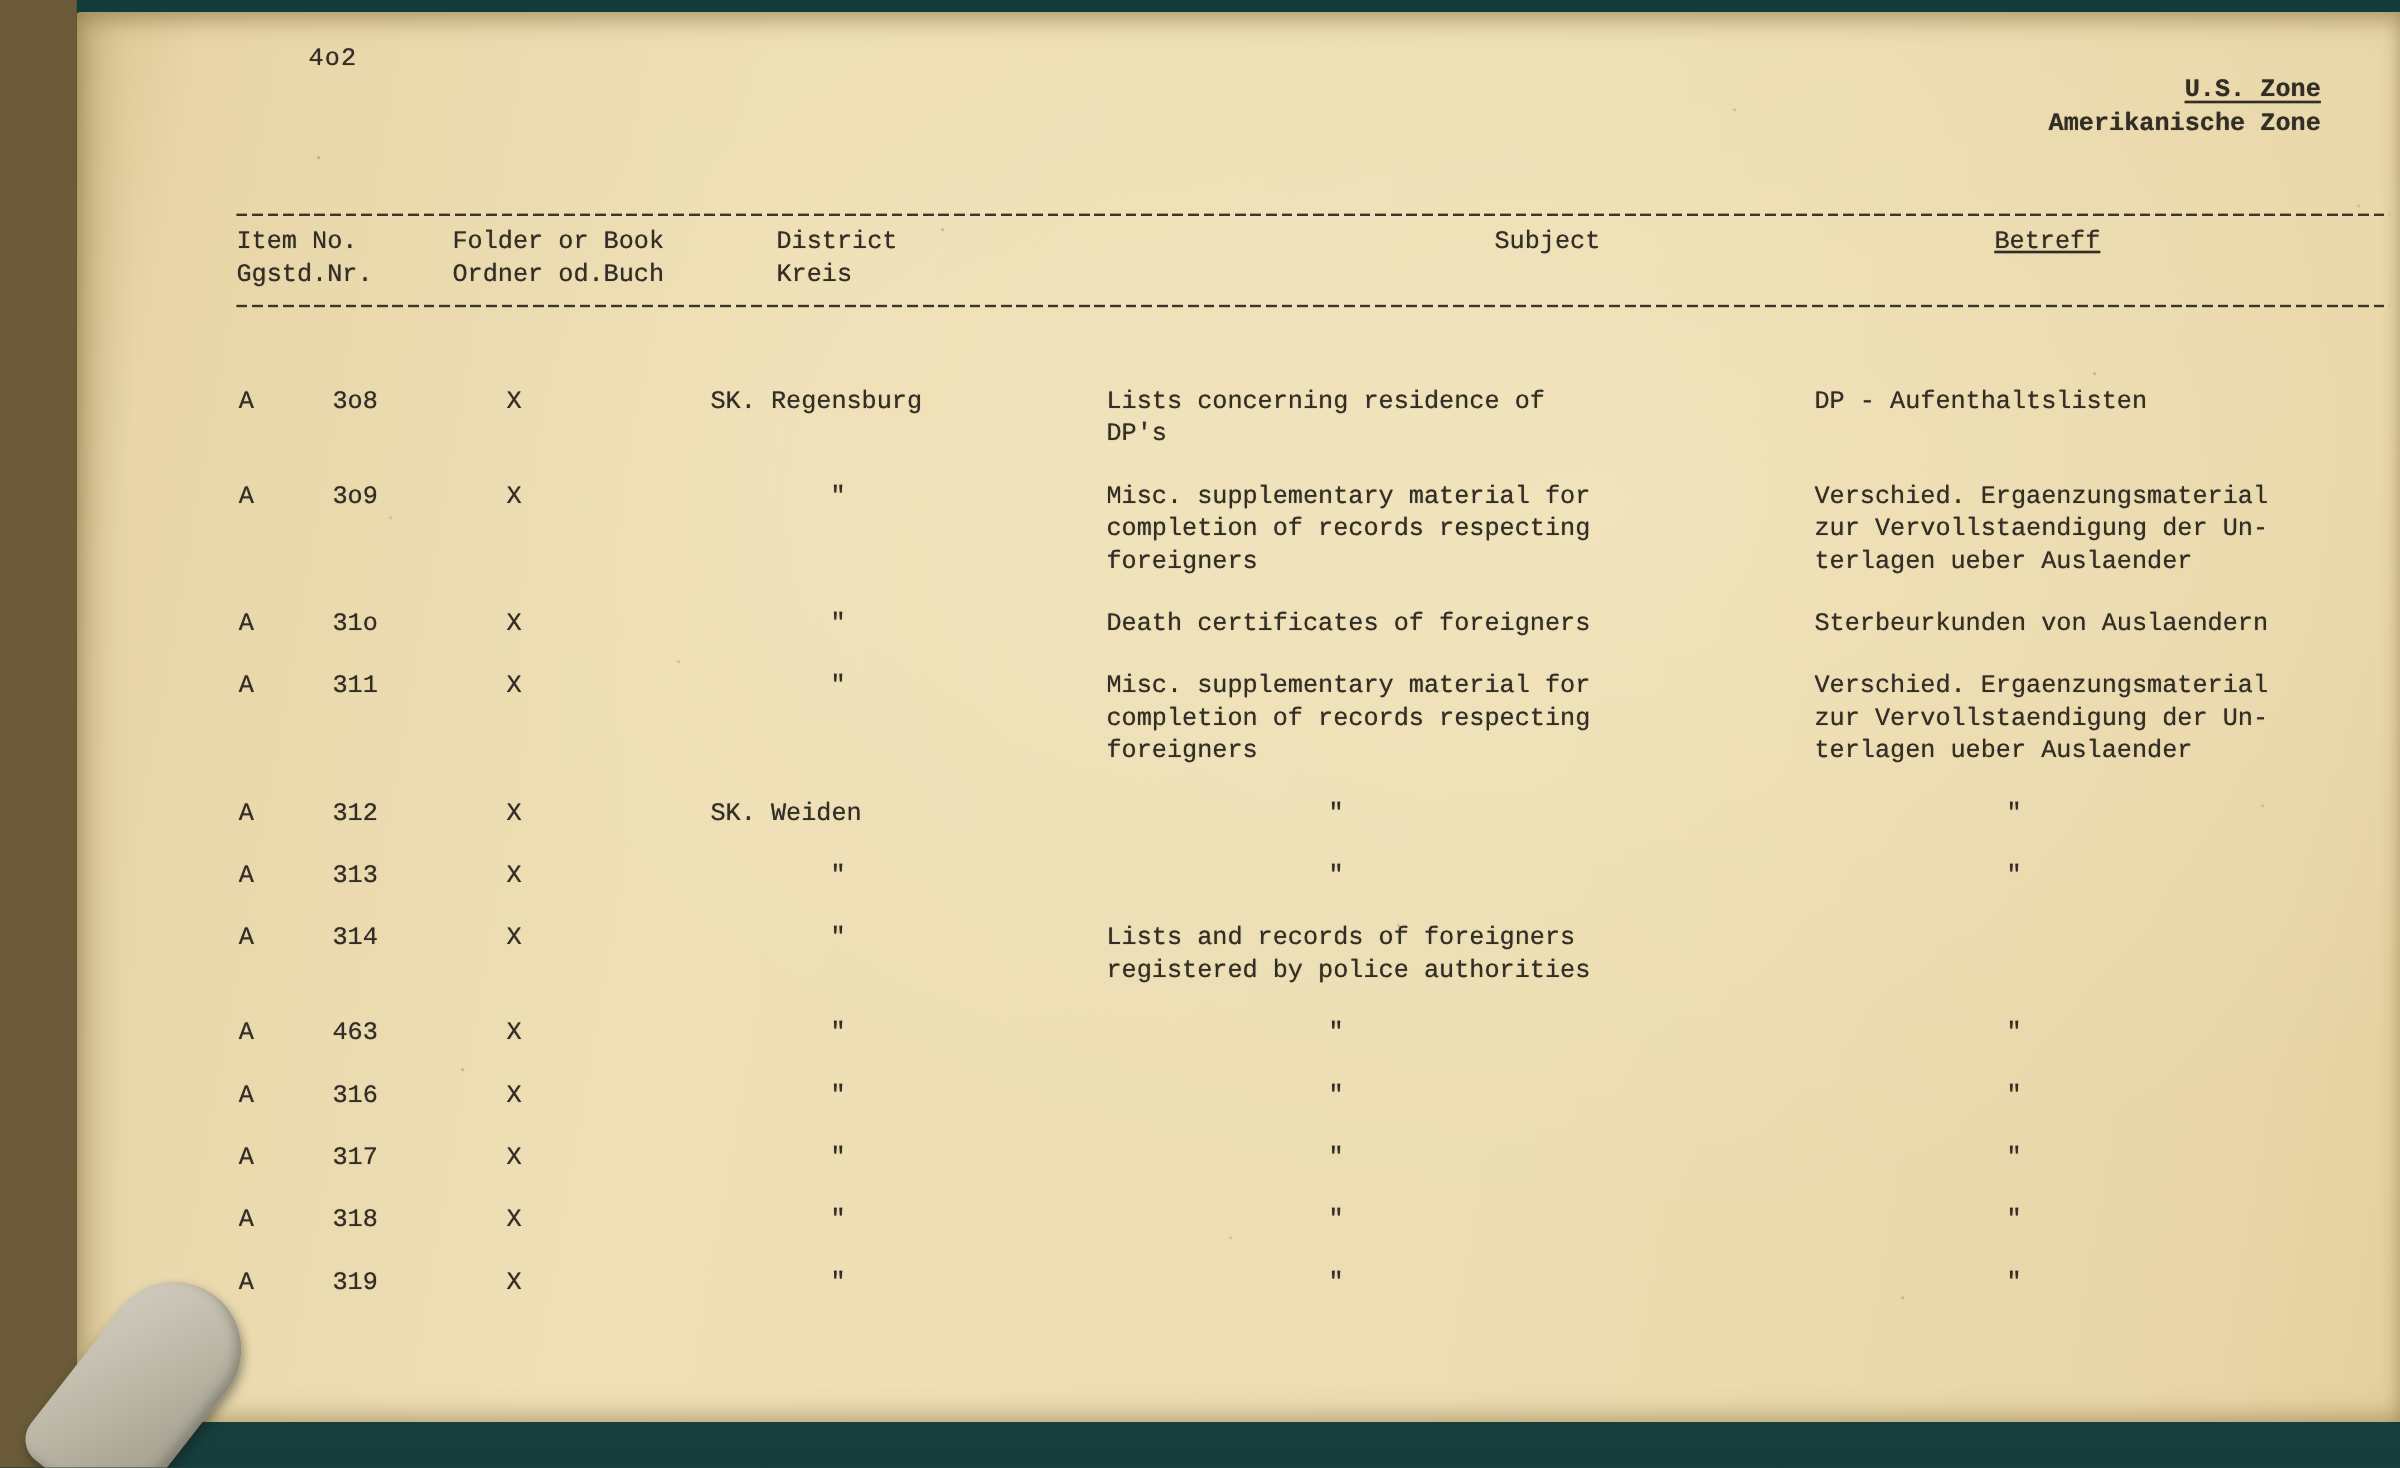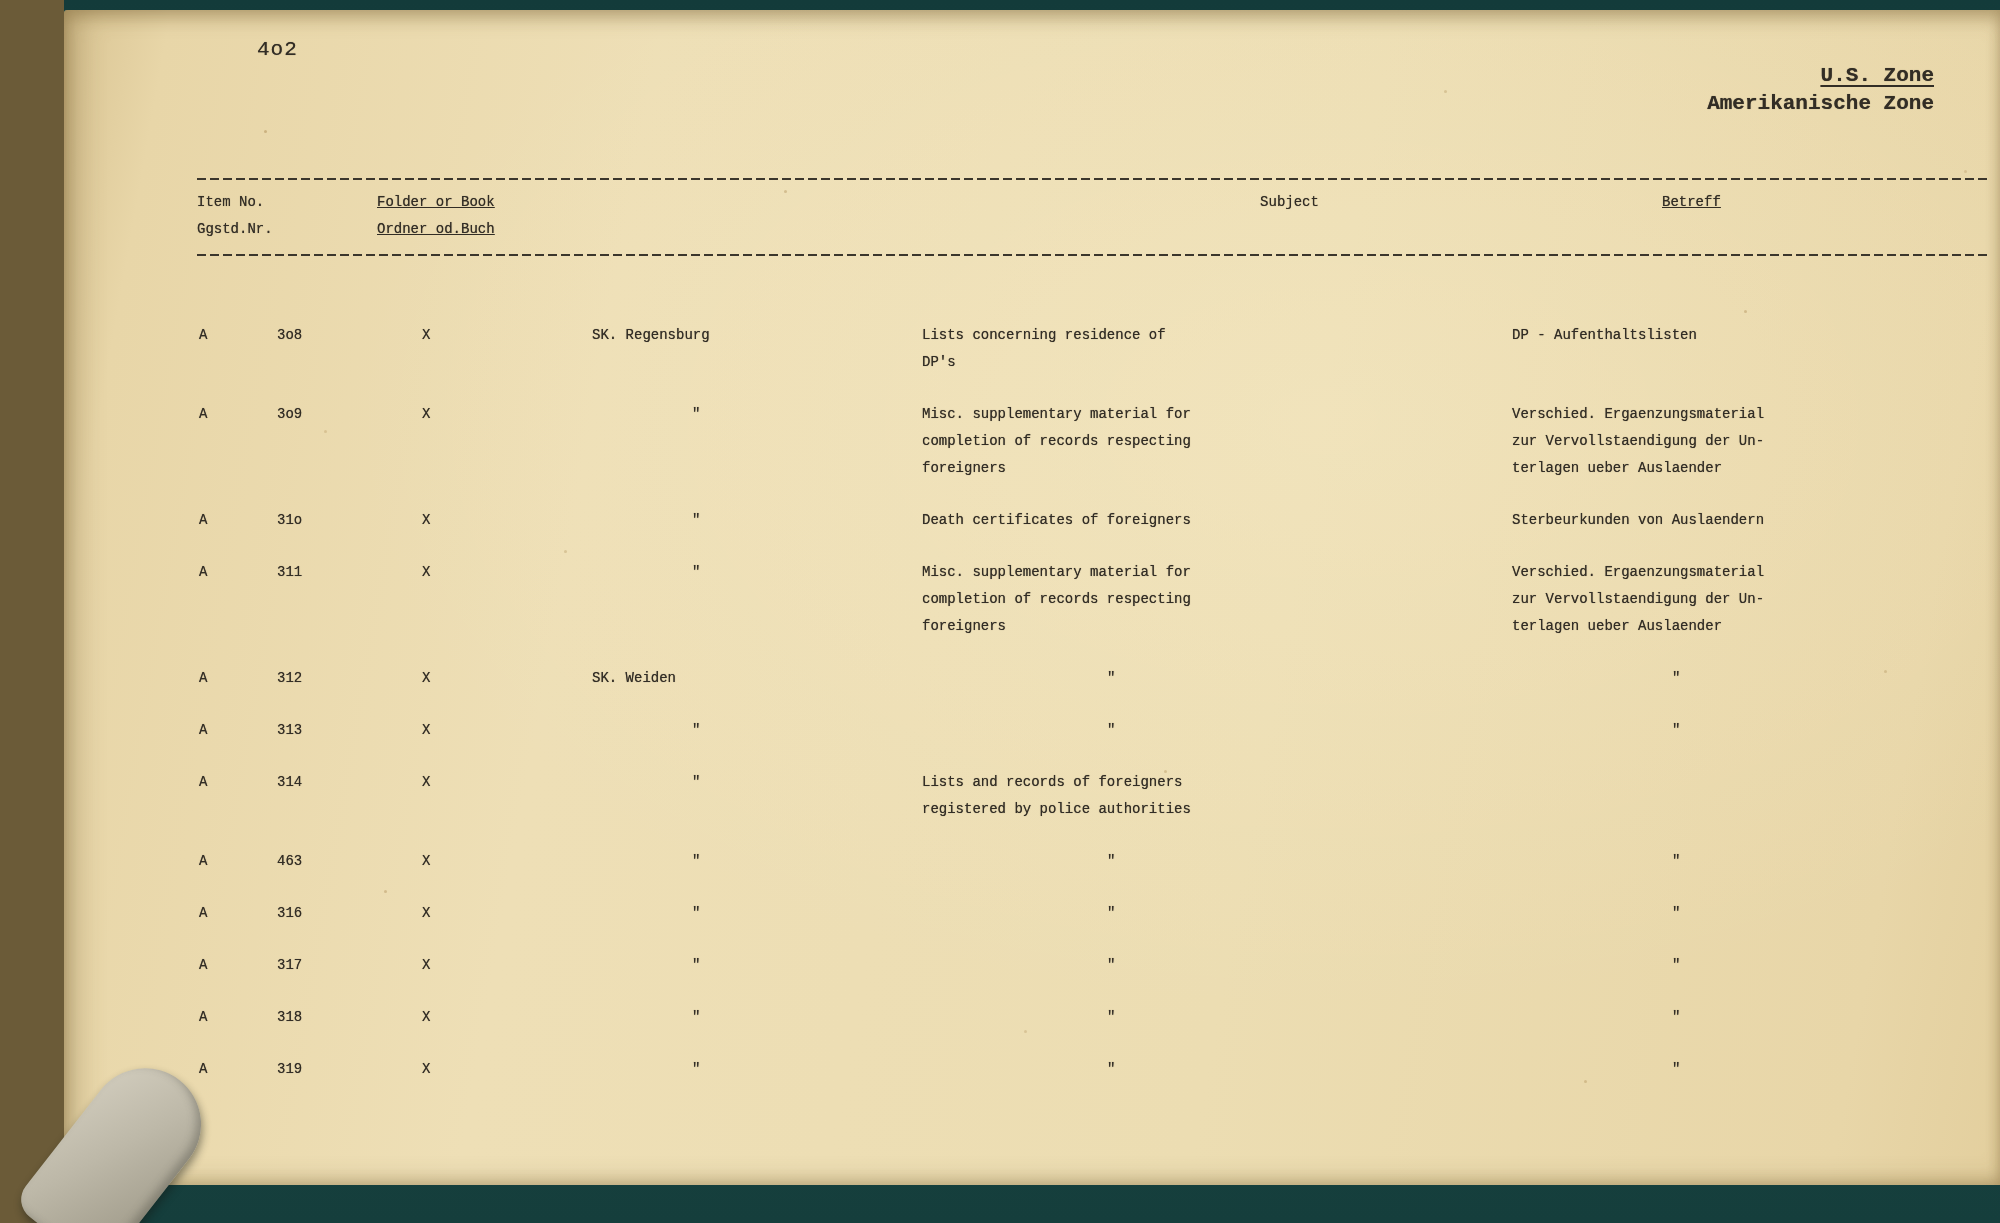--- a/index.html
+++ b/index.html
@@ -109,38 +109,38 @@
     text-decoration: underline;
     text-underline-offset: 4px;
     text-decoration-thickness: 2px;
   }
   .zone-subtitle { font-weight: bold; }
 
   .doc-table {
     position: absolute;
     left: 133px; top: 168px;
     width: 1794px;
-    font-size: 14px;
+    font-size: 21px;
     line-height: 27px;
   }
 
   .dashed-rule {
     height: 2px;
     background: repeating-linear-gradient(90deg, #3b362c 0px, #3b362c 9px, rgba(0,0,0,0) 9px, rgba(0,0,0,0) 13px);
   }
 
   .table-header {
     display: grid;
     grid-template-columns: 80px 145px 170px 330px 590px 1fr;
     margin-top: 9px;
     margin-bottom: 11px;
   }
   .th { white-space: pre-line; }
   .th-itemno   { grid-column: 1 / 3; }
-  .th-folder   { grid-column: 3; margin-left: -45px; text-decoration: underline; }
+  .th-folder   { grid-column: 3; margin-left: -45px; }
   .th-district { grid-column: 4; padding-left: 55px; }
   .th-subject  { grid-column: 5; padding-left: 145px; text-align: center; }
   .th-betreff  { grid-column: 6; padding-left: 150px; text-decoration: underline; }
 
   .table-body { margin-top: 66px; }
 
   .table-row {
     display: grid;
     grid-template-columns: 80px 145px 170px 330px 590px 1fr;
     align-items: start;
@@ -174,20 +174,22 @@
 
     <div class="doc-table typewritten">
 
       <div class="dashed-rule"></div>
 
       <div class="table-header">
         <div class="th th-itemno">Item No.
 Ggstd.Nr.</div>
         <div class="th th-folder">Folder or Book
 Ordner od.Buch</div>
+        <div class="th th-district">District
+Kreis</div>
         <div class="th th-subject">Subject</div>
         <div class="th th-betreff">Betreff</div>
       </div>
 
       <div class="dashed-rule"></div>
 
       <div class="table-body">
   <div class="table-row">
     <div class="cell cell-item">A</div>
     <div class="cell cell-no">3o8</div>

